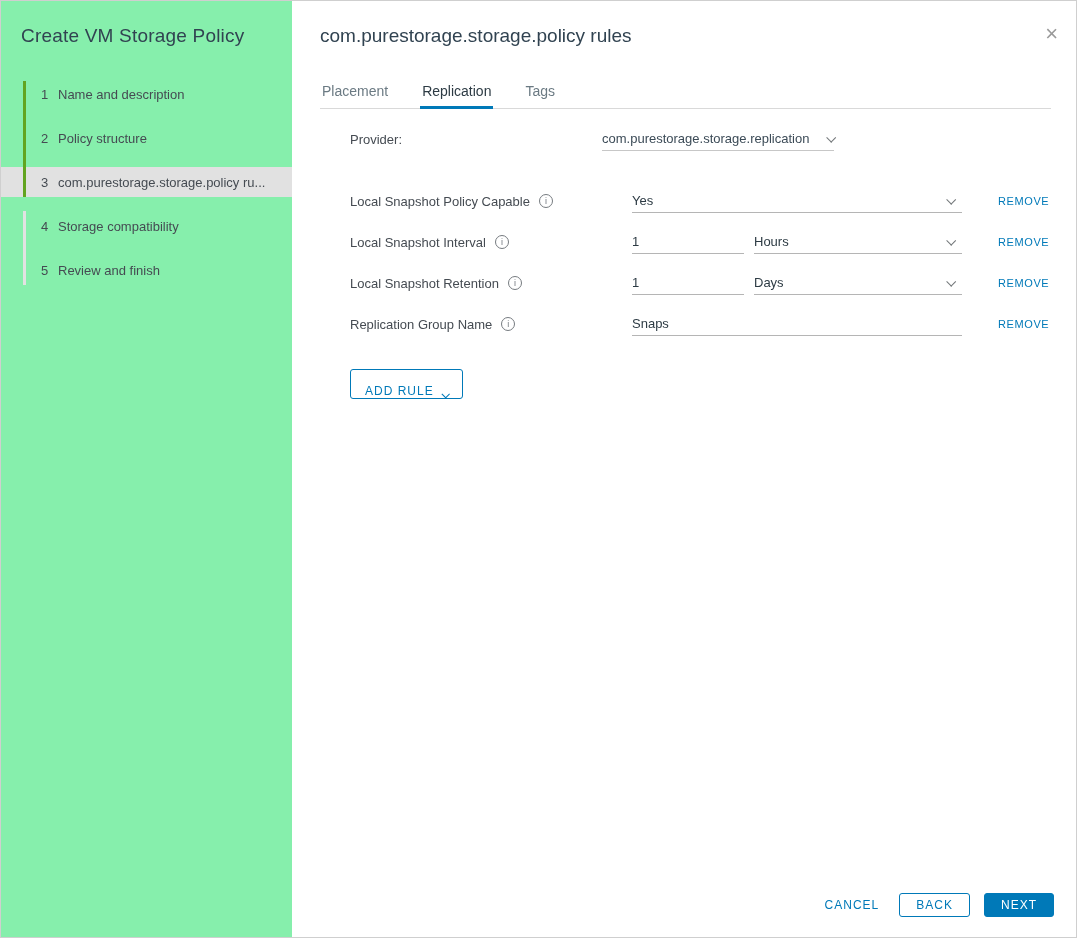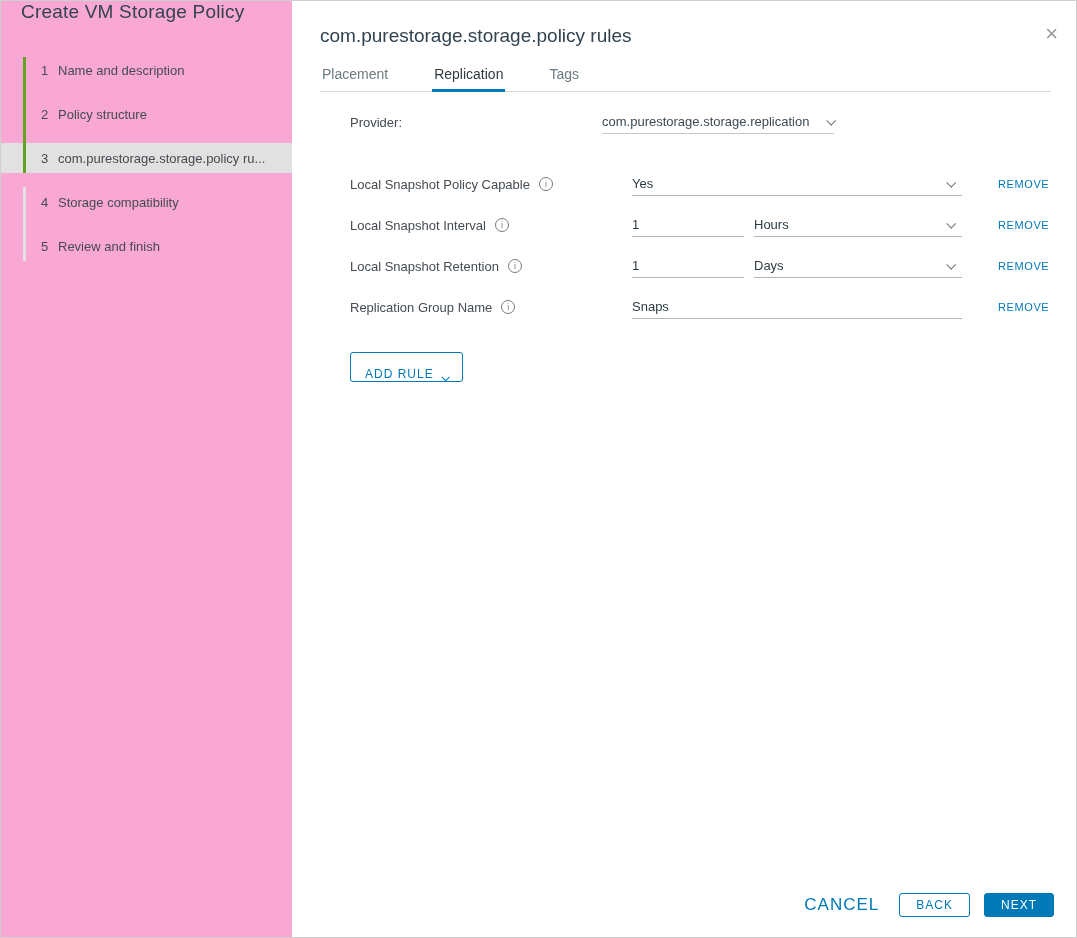--- a/index.html
+++ b/index.html
@@ -19,21 +19,22 @@
     width:1077px;height:938px;
     border:1px solid #cfcfcf;
     display:flex;
     background:#fff;
     position:relative;
     overflow:hidden;
   }
   
   .sidebar{
     width:291px;flex:0 0 291px;
-    background:#f9a8d4;
+    padding-top:24px;
+    background:#86efac;
   }
   .wizard-title{
     font-size:19px;font-weight:400;color:var(--text-dark);
     padding-left:20px;letter-spacing:.2px;
   }
   .steps{position:relative;margin-top:32px;}
   .steps .bar{position:absolute;width:3px;left:22px;}
   .steps .bar.green{top:2px;height:116px;background:var(--green);}
   .steps .bar.gray{top:132px;height:74px;background:#e2e2e2;}
   .step{
@@ -53,23 +54,23 @@
   }
   .page-title{
     font-size:19px;font-weight:400;color:var(--text-dark);
   }
   .close-btn{
     position:absolute;top:22px;right:18px;
     background:none;border:none;font-size:22px;line-height:1;
     color:#9a9a9a;cursor:pointer;font-family:inherit;
   }
   .tabs{
-    margin-top:19px;
+    margin-top:36px;
     border-bottom:1px solid var(--line);
-    display:flex;gap:42px;
+    display:flex;gap:30px;
   }
   .tab{
     position:relative;
     padding:0 2px 9px 2px;
     font-size:14px;color:#6b7a83;cursor:pointer;
   }
   .tab.active{color:#2d3b44;}
   .tab.active::after{
     content:"";position:absolute;left:0;right:0;bottom:-1px;height:3px;
     background:var(--accent);
@@ -155,21 +156,21 @@
     position:absolute;right:22px;bottom:20px;
     display:flex;align-items:center;gap:14px;
   }
   .btn{
     height:24px;min-width:64px;padding:0 16px;
     border-radius:3px;font-size:12px;letter-spacing:1px;
     cursor:pointer;font-family:inherit;
   }
   .btn-link{
     background:none;border:none;color:var(--accent);
-    font-size:17px;letter-spacing:1px;cursor:pointer;font-family:inherit;
+    font-size:12px;letter-spacing:1px;cursor:pointer;font-family:inherit;
     margin-right:6px;
   }
   .btn-outline{background:#fff;border:1px solid var(--accent);color:var(--accent);}
   .btn-primary{background:var(--accent);border:1px solid var(--accent);color:#fff;}
 </style>
 </head>
 <body>
 
 <div class="dialog">
 

